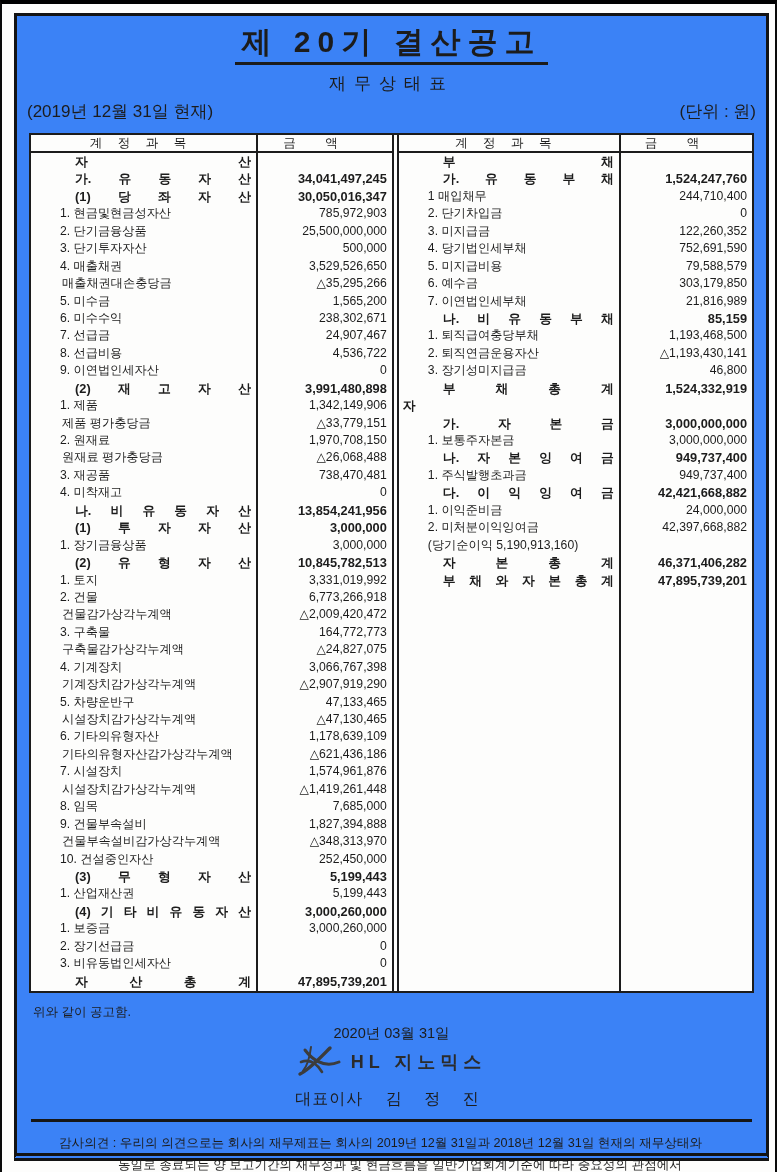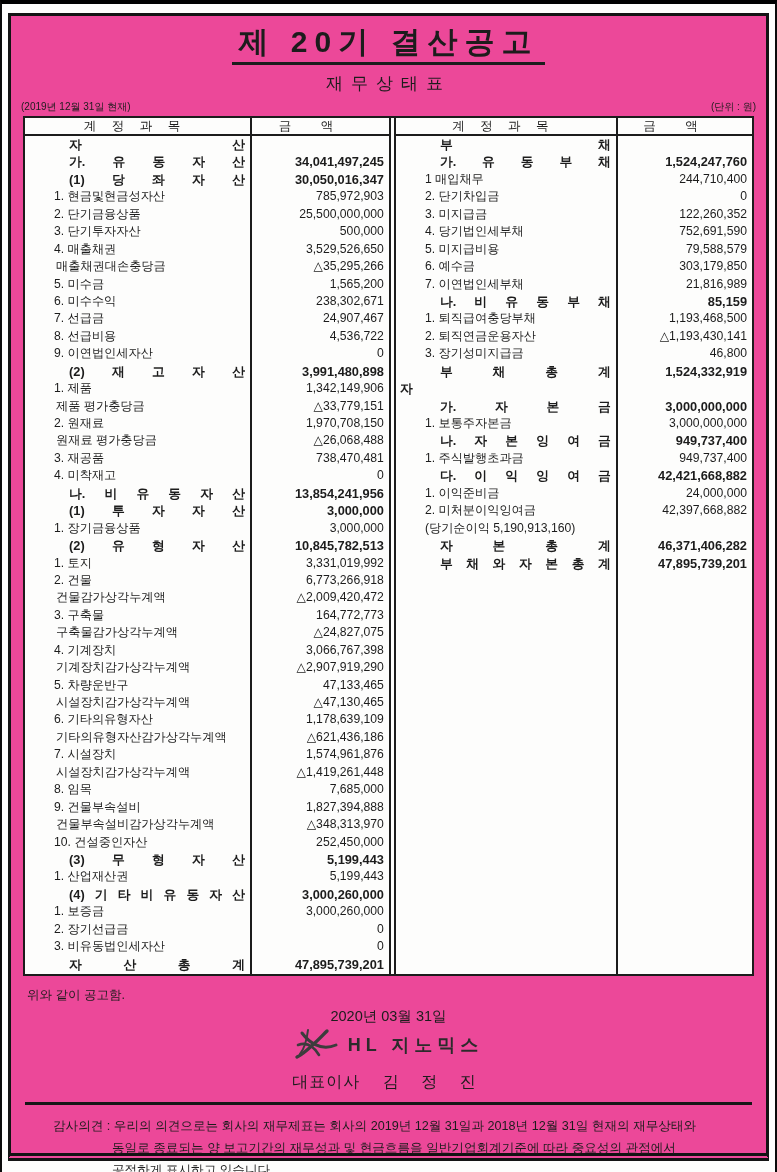--- a/index.html
+++ b/index.html
@@ -5,34 +5,34 @@
   :root { --ink: #1c1c1c; --rh: 17.45px; }
   * { box-sizing: border-box; margin: 0; padding: 0; }
   html,body { background:#e8e8e8; }
   body { font-family: "Liberation Sans", "DejaVu Sans", sans-serif; color: var(--ink); }
   .scan {
     width: 777px; height: 1172px; background: #fdfdfc; position: relative;
     border-top: 4px solid #000; border-left: 2px solid #0a0a0a; border-right: 2px solid #0a0a0a;
     overflow: hidden;
   }
   .frame {
-    position: absolute; left: 6px; right: 6px; top: 9px; height: 1148px;
+    position: absolute; left: 12px; right: 6px; top: 9px; height: 1148px;
     border: 3px solid #131313; border-bottom: 8px double #131313;
-    background: #ec4899; padding-top: 9px;
+    background: #3b82f6; padding-top: 9px;
   }
   
   .title-wrap { text-align: center; }
   .doc-title {
     display: inline-block; font-size: 30px; font-weight: bold; letter-spacing: 7px;
     border-bottom: 3px solid var(--ink); padding: 0 6px 3px 6px; line-height: 34px;
   }
   .doc-subtitle { text-align: center; font-size: 17px; letter-spacing: 8px; margin-top: 7px; }
-  .info-row { display: flex; justify-content: space-between; font-size: 10px; margin: 5px 10px 2px 10px; }
+  .info-row { display: flex; justify-content: space-between; font-size: 17px; margin: 5px 10px 2px 10px; }
   
-  .bs-table { display: flex; gap: 3px; margin: 2px 12px; border: 2px solid var(--ink); background: #fdfdfc; }
+  .bs-table { display: flex; gap: 3px; margin: 10px 12px; border: 2px solid var(--ink); background: #fdfdfc; }
   .half { display: flex; flex-direction: column; }
   .half.left  { width: 376px; border-right: 2px solid var(--ink); }
   .half.right { width: 368px; border-left: 2px solid var(--ink); }
   .thead { display: flex; height: 18px; line-height: 17px; border-bottom: 2px solid var(--ink); font-size: 12.5px; }
   .thead .acct { text-align: center; letter-spacing: 6px; padding-left: 0; }
   .thead .amt  { text-align: center; letter-spacing: 13px; padding-right: 16px; }
   .tbody { display: flex; flex-direction: column; height: 838px; }
   .row { display: flex; flex: 0 0 var(--rh); height: var(--rh); line-height: var(--rh); font-size: 12.2px; }
   .row.bold { font-weight: bold; font-size: 12.8px; }
   .acct { width: 227px; border-right: 2px solid var(--ink); padding: 0 5px 0 4px; white-space: nowrap; overflow: hidden; }

